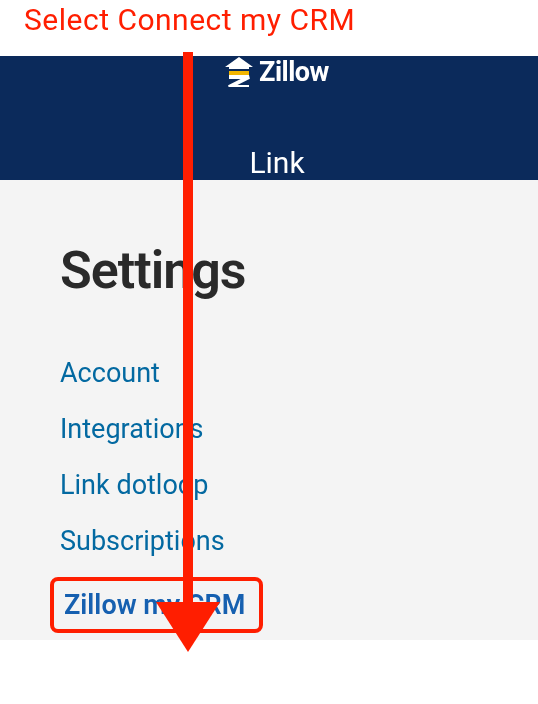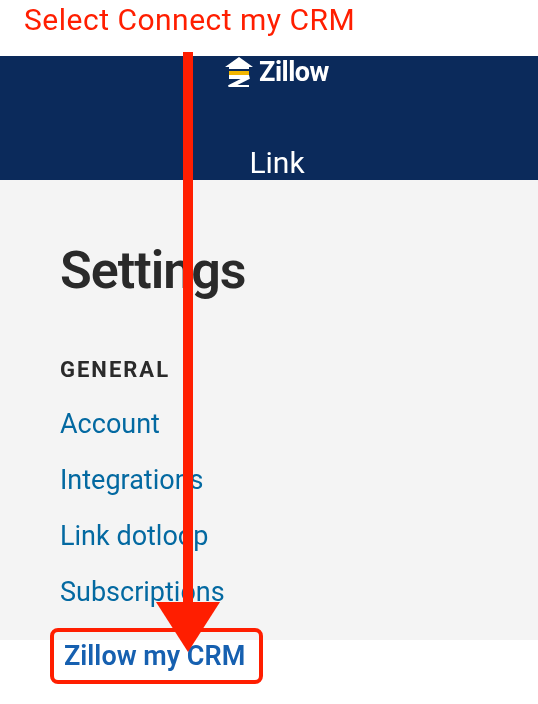--- a/index.html
+++ b/index.html
@@ -133,21 +133,20 @@
         <path d="M4 20 L24 20 L4 30 L24 30" stroke="#ffffff" stroke-width="4" fill="none" stroke-linejoin="miter"></path>
       </svg>
     </span>
     <span class="brand-zillow">Zillow</span>
   </div>
   <div class="inbox-link">Link</div>
 </div>
 
 <div class="content">
   <h1 class="page-title">Settings</h1>
-  <div class="section-label">GENERAL</div>
   <ul class="nav-list">
     <li class="nav-item">Account</li>
     <li class="nav-item">Integrations</li>
     <li class="nav-item">Link dotloop</li>
     <li class="nav-item">Subscriptions</li>
     <li><span class="nav-item crm-item">Zillow my CRM</span></li>
   </ul>
 </div>
 
 <div class="arrow-shaft"></div>

